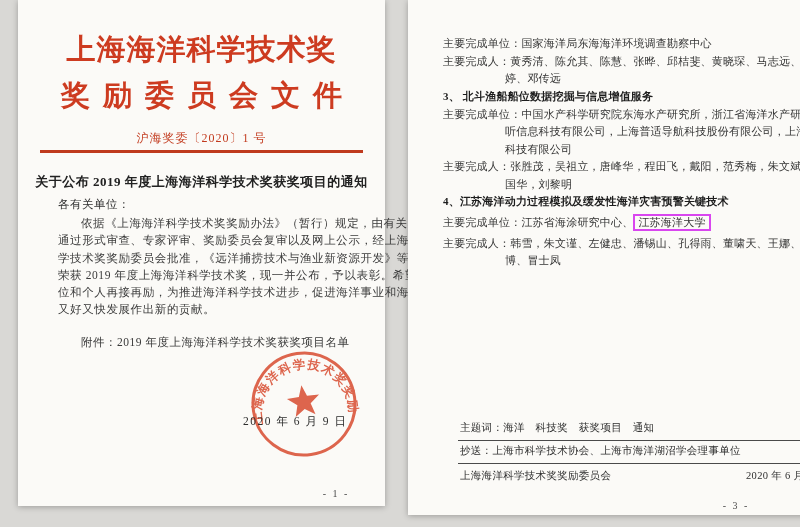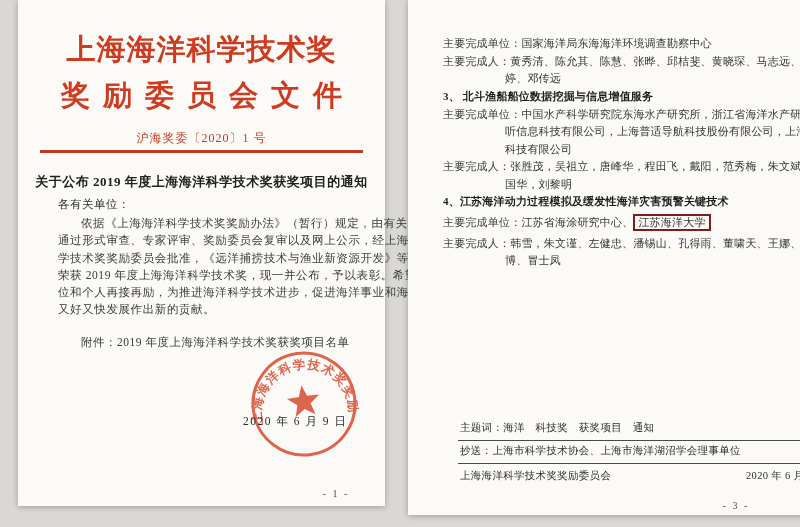--- a/index.html
+++ b/index.html
@@ -42,21 +42,21 @@
     text-align:center; letter-spacing:2px; }
   #page-left .pageno { top:488px; left:288px; }
   #page-right .pageno { top:500px; left:298px; }
 
   
   .r-content { position:absolute; top:38px; left:35px; right:8px; }
   .r-line { font-size:11px; line-height:11px; margin-bottom:6.5px; letter-spacing:.2px;
     color:#333; white-space:nowrap; }
   .r-line.heading { font-weight:700; color:#1d1d1d; margin-top:2px; margin-bottom:7px; }
   .r-line.indent { padding-left:62px; }
-  .box { border:2px solid #7f1d1d; padding:0 3px 1px 3px; display:inline-block; line-height:12px; }
+  .box { border:2px solid #d946ef; padding:0 3px 1px 3px; display:inline-block; line-height:12px; }
 
   .r-footer { position:absolute; left:30px; right:10px; top:418px;margin-left:20px; }
   .f-row { font-size:10.5px; color:#2f2f2f; letter-spacing:.3px; white-space:nowrap;
     padding:3px 2px 5px 2px; }
   .f-row.ruled { border-bottom:1.2px solid #4a4a4a; }
   .f-row.split { display:flex; justify-content:space-between; padding-top:5px; }
 </style>
 </head>
 <body>
 

